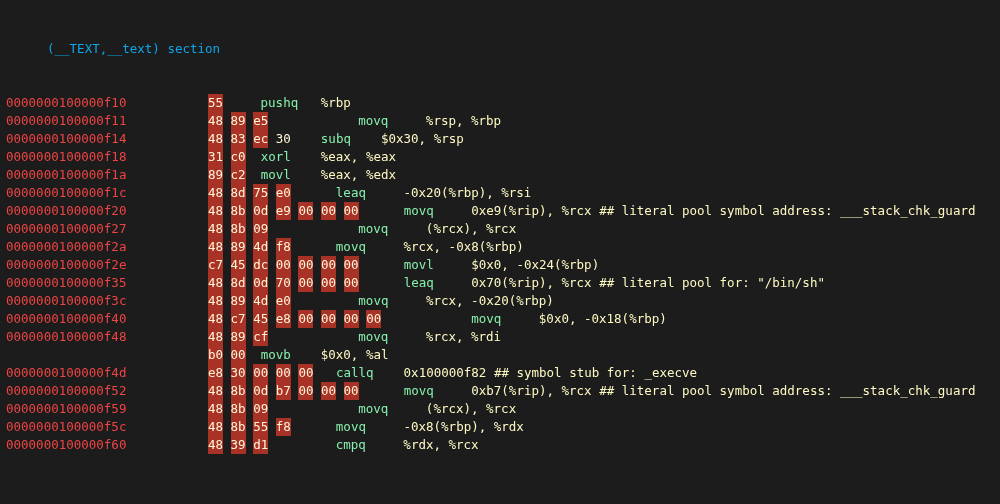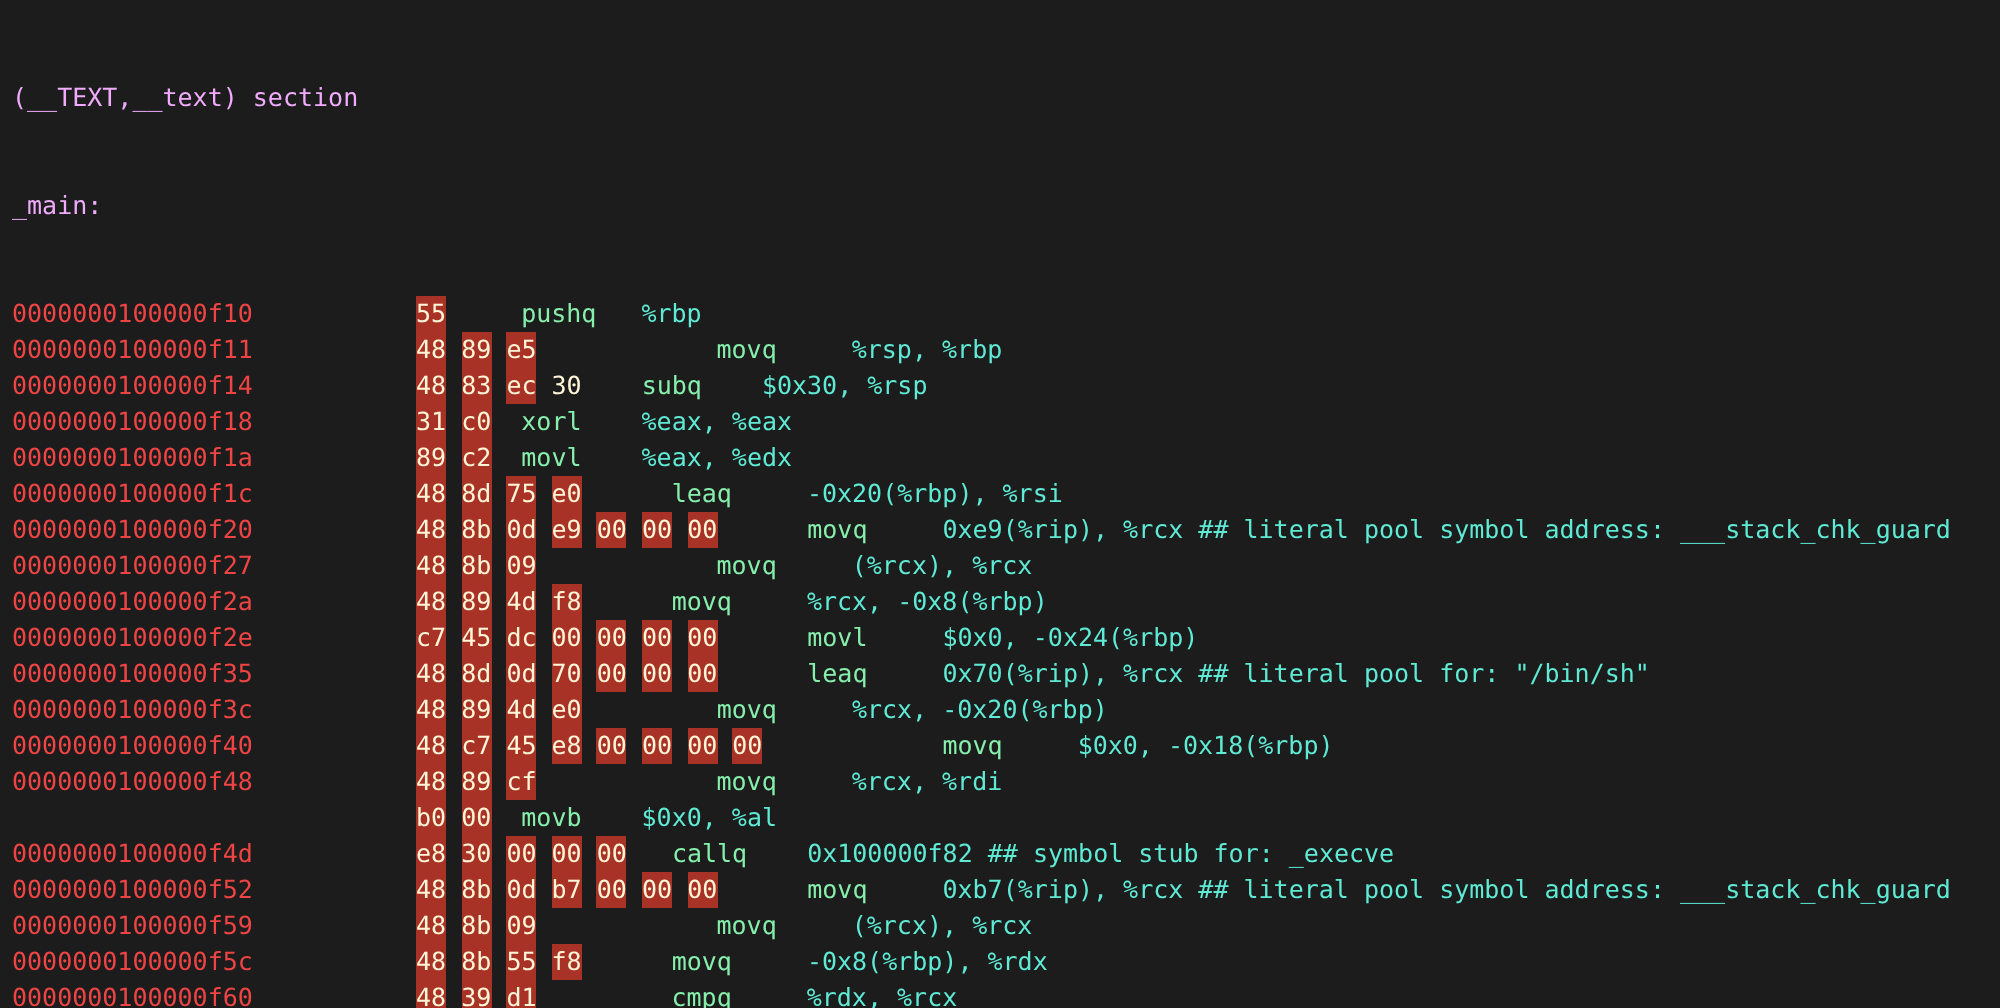--- a/index.html
+++ b/index.html
@@ -9,21 +9,22 @@
     color: #e8e4c9;
     font-family: "Menlo", "Consolas", "DejaVu Sans Mono", monospace;
     font-size: 12.5px;
     line-height: 18px;
   }
   .container {
     padding: 4px 6px 0 6px;
     white-space: pre;
   }
   .header-line, .label-line {
-    color: #f0abfc;
+    color: #0ea5e9;
+    margin-left: 41px;
   }
   .row {
     display: block;
   }
   .addr {
     display: inline-block;
     width: 182px;
     color: #ef4444;
   }
   .bytes {
@@ -38,23 +39,22 @@
   .byte.hl {
     background: #a93226;
   }
   .gap {
     display: inline-block;
   }
   .mnemonic {
     color: #86efac;
   }
   .operands {
-    color: #5eead4;
+    color: #fef9c3;
   }
 </style>
 </head>
 <body>
 
 <div class="container">
   <div class="header-line">(__TEXT,__text) section</div>
-  <div class="label-line">_main:</div>
   <div id="rows"><div class="row"><span class="addr">0000000100000f10</span><span class="bytes"><span class="byte hl">55</span></span><span class="gap" style="width: 37.5px;"></span><span class="mnemonic">pushq</span><span class="gap" style="width: 22.5px;"></span><span class="operands">%rbp</span></div><div class="row"><span class="addr">0000000100000f11</span><span class="bytes"><span class="byte hl">48</span> <span class="byte hl">89</span> <span class="byte hl">e5</span></span><span class="gap" style="width: 90px;"></span><span class="mnemonic">movq</span><span class="gap" style="width: 37.5px;"></span><span class="operands">%rsp, %rbp</span></div><div class="row"><span class="addr">0000000100000f14</span><span class="bytes"><span class="byte hl">48</span> <span class="byte hl">83</span> <span class="byte hl">ec</span> <span class="byte">30</span></span><span class="gap" style="width: 30px;"></span><span class="mnemonic">subq</span><span class="gap" style="width: 30px;"></span><span class="operands">$0x30, %rsp</span></div><div class="row"><span class="addr">0000000100000f18</span><span class="bytes"><span class="byte hl">31</span> <span class="byte hl">c0</span></span><span class="gap" style="width: 15px;"></span><span class="mnemonic">xorl</span><span class="gap" style="width: 30px;"></span><span class="operands">%eax, %eax</span></div><div class="row"><span class="addr">0000000100000f1a</span><span class="bytes"><span class="byte hl">89</span> <span class="byte hl">c2</span></span><span class="gap" style="width: 15px;"></span><span class="mnemonic">movl</span><span class="gap" style="width: 30px;"></span><span class="operands">%eax, %edx</span></div><div class="row"><span class="addr">0000000100000f1c</span><span class="bytes"><span class="byte hl">48</span> <span class="byte hl">8d</span> <span class="byte hl">75</span> <span class="byte hl">e0</span></span><span class="gap" style="width: 45px;"></span><span class="mnemonic">leaq</span><span class="gap" style="width: 37.5px;"></span><span class="operands">-0x20(%rbp), %rsi</span></div><div class="row"><span class="addr">0000000100000f20</span><span class="bytes"><span class="byte hl">48</span> <span class="byte hl">8b</span> <span class="byte hl">0d</span> <span class="byte hl">e9</span> <span class="byte hl">00</span> <span class="byte hl">00</span> <span class="byte hl">00</span></span><span class="gap" style="width: 45px;"></span><span class="mnemonic">movq</span><span class="gap" style="width: 37.5px;"></span><span class="operands">0xe9(%rip), %rcx ## literal pool symbol address: ___stack_chk_guard</span></div><div class="row"><span class="addr">0000000100000f27</span><span class="bytes"><span class="byte hl">48</span> <span class="byte hl">8b</span> <span class="byte hl">09</span></span><span class="gap" style="width: 90px;"></span><span class="mnemonic">movq</span><span class="gap" style="width: 37.5px;"></span><span class="operands">(%rcx), %rcx</span></div><div class="row"><span class="addr">0000000100000f2a</span><span class="bytes"><span class="byte hl">48</span> <span class="byte hl">89</span> <span class="byte hl">4d</span> <span class="byte hl">f8</span></span><span class="gap" style="width: 45px;"></span><span class="mnemonic">movq</span><span class="gap" style="width: 37.5px;"></span><span class="operands">%rcx, -0x8(%rbp)</span></div><div class="row"><span class="addr">0000000100000f2e</span><span class="bytes"><span class="byte hl">c7</span> <span class="byte hl">45</span> <span class="byte hl">dc</span> <span class="byte hl">00</span> <span class="byte hl">00</span> <span class="byte hl">00</span> <span class="byte hl">00</span></span><span class="gap" style="width: 45px;"></span><span class="mnemonic">movl</span><span class="gap" style="width: 37.5px;"></span><span class="operands">$0x0, -0x24(%rbp)</span></div><div class="row"><span class="addr">0000000100000f35</span><span class="bytes"><span class="byte hl">48</span> <span class="byte hl">8d</span> <span class="byte hl">0d</span> <span class="byte hl">70</span> <span class="byte hl">00</span> <span class="byte hl">00</span> <span class="byte hl">00</span></span><span class="gap" style="width: 45px;"></span><span class="mnemonic">leaq</span><span class="gap" style="width: 37.5px;"></span><span class="operands">0x70(%rip), %rcx ## literal pool for: "/bin/sh"</span></div><div class="row"><span class="addr">0000000100000f3c</span><span class="bytes"><span class="byte hl">48</span> <span class="byte hl">89</span> <span class="byte hl">4d</span> <span class="byte hl">e0</span></span><span class="gap" style="width: 67.5px;"></span><span class="mnemonic">movq</span><span class="gap" style="width: 37.5px;"></span><span class="operands">%rcx, -0x20(%rbp)</span></div><div class="row"><span class="addr">0000000100000f40</span><span class="bytes"><span class="byte hl">48</span> <span class="byte hl">c7</span> <span class="byte hl">45</span> <span class="byte hl">e8</span> <span class="byte hl">00</span> <span class="byte hl">00</span> <span class="byte hl">00</span> <span class="byte hl">00</span></span><span class="gap" style="width: 90px;"></span><span class="mnemonic">movq</span><span class="gap" style="width: 37.5px;"></span><span class="operands">$0x0, -0x18(%rbp)</span></div><div class="row"><span class="addr">0000000100000f48</span><span class="bytes"><span class="byte hl">48</span> <span class="byte hl">89</span> <span class="byte hl">cf</span></span><span class="gap" style="width: 90px;"></span><span class="mnemonic">movq</span><span class="gap" style="width: 37.5px;"></span><span class="operands">%rcx, %rdi</span></div><div class="row"><span class="addr"></span><span class="bytes"><span class="byte hl">b0</span> <span class="byte hl">00</span></span><span class="gap" style="width: 15px;"></span><span class="mnemonic">movb</span><span class="gap" style="width: 30px;"></span><span class="operands">$0x0, %al</span></div><div class="row"><span class="addr">0000000100000f4d</span><span class="bytes"><span class="byte hl">e8</span> <span class="byte hl">30</span> <span class="byte hl">00</span> <span class="byte hl">00</span> <span class="byte hl">00</span></span><span class="gap" style="width: 22.5px;"></span><span class="mnemonic">callq</span><span class="gap" style="width: 30px;"></span><span class="operands">0x100000f82 ## symbol stub for: _execve</span></div><div class="row"><span class="addr">0000000100000f52</span><span class="bytes"><span class="byte hl">48</span> <span class="byte hl">8b</span> <span class="byte hl">0d</span> <span class="byte hl">b7</span> <span class="byte hl">00</span> <span class="byte hl">00</span> <span class="byte hl">00</span></span><span class="gap" style="width: 45px;"></span><span class="mnemonic">movq</span><span class="gap" style="width: 37.5px;"></span><span class="operands">0xb7(%rip), %rcx ## literal pool symbol address: ___stack_chk_guard</span></div><div class="row"><span class="addr">0000000100000f59</span><span class="bytes"><span class="byte hl">48</span> <span class="byte hl">8b</span> <span class="byte hl">09</span></span><span class="gap" style="width: 90px;"></span><span class="mnemonic">movq</span><span class="gap" style="width: 37.5px;"></span><span class="operands">(%rcx), %rcx</span></div><div class="row"><span class="addr">0000000100000f5c</span><span class="bytes"><span class="byte hl">48</span> <span class="byte hl">8b</span> <span class="byte hl">55</span> <span class="byte hl">f8</span></span><span class="gap" style="width: 45px;"></span><span class="mnemonic">movq</span><span class="gap" style="width: 37.5px;"></span><span class="operands">-0x8(%rbp), %rdx</span></div><div class="row"><span class="addr">0000000100000f60</span><span class="bytes"><span class="byte hl">48</span> <span class="byte hl">39</span> <span class="byte hl">d1</span></span><span class="gap" style="width: 67.5px;"></span><span class="mnemonic">cmpq</span><span class="gap" style="width: 37.5px;"></span><span class="operands">%rdx, %rcx</span></div></div>
 </div>
 
 </body></html>

